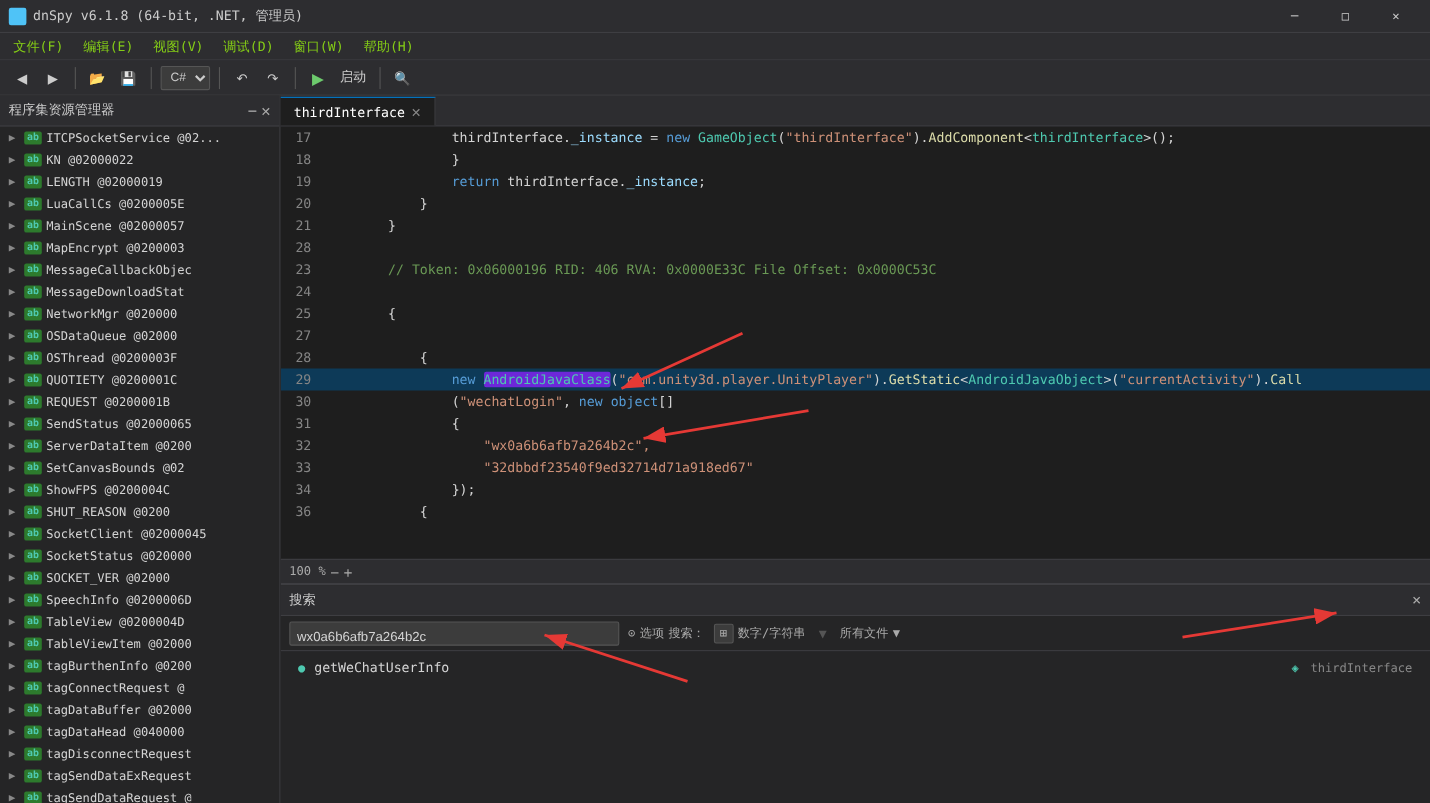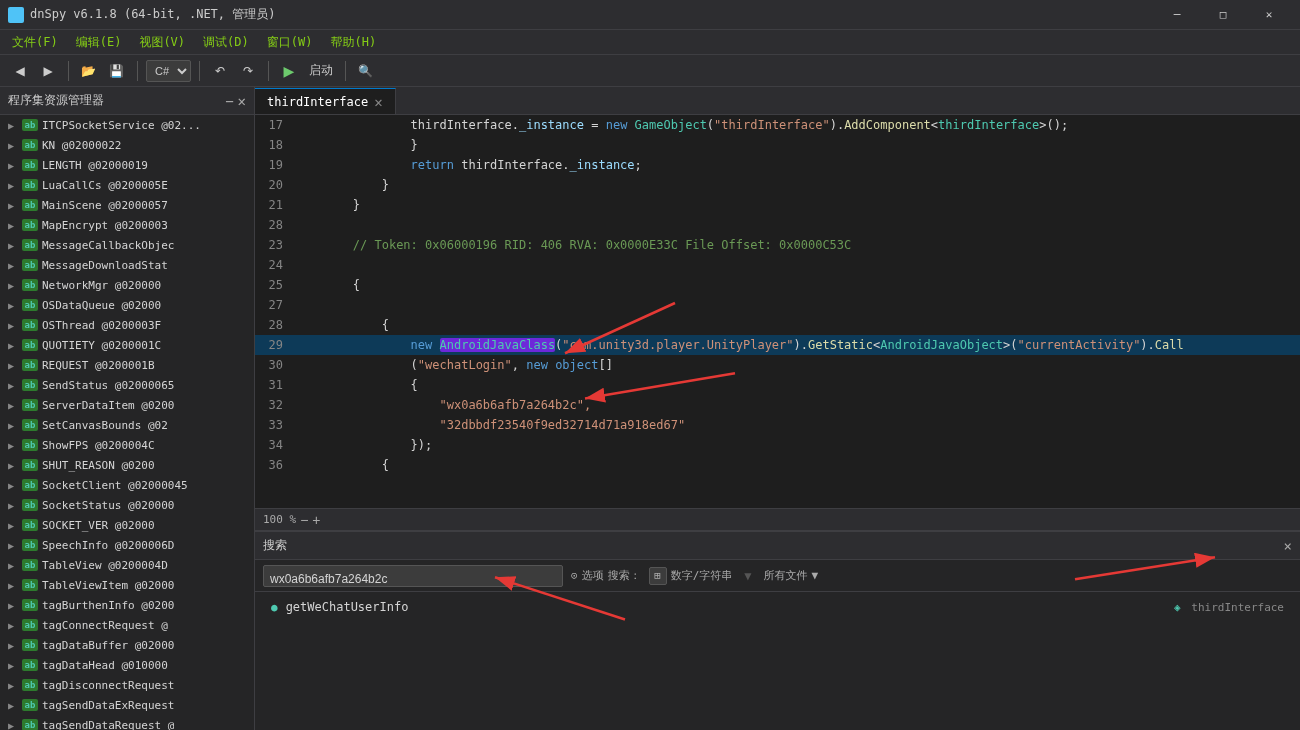--- a/index.html
+++ b/index.html
@@ -514,21 +514,21 @@
       <span class="item-icon">
         <span class="icon-class" style="background:#2d7a2d;padding:1px 3px;border-radius:2px;font-size:9px;">ab</span>
       </span>
       <span class="item-label">tagDataBuffer @02000</span>
     </div>
         <div class="tree-item">
       <span class="expander">▶</span>
       <span class="item-icon">
         <span class="icon-class" style="background:#2d7a2d;padding:1px 3px;border-radius:2px;font-size:9px;">ab</span>
       </span>
-      <span class="item-label">tagDataHead @010000</span>
+      <span class="item-label">tagDataHead @040000</span>
     </div>
         <div class="tree-item">
       <span class="expander">▶</span>
       <span class="item-icon">
         <span class="icon-class" style="background:#2d7a2d;padding:1px 3px;border-radius:2px;font-size:9px;">ab</span>
       </span>
       <span class="item-label">tagDisconnectRequest </span>
     </div>
         <div class="tree-item">
       <span class="expander">▶</span>

